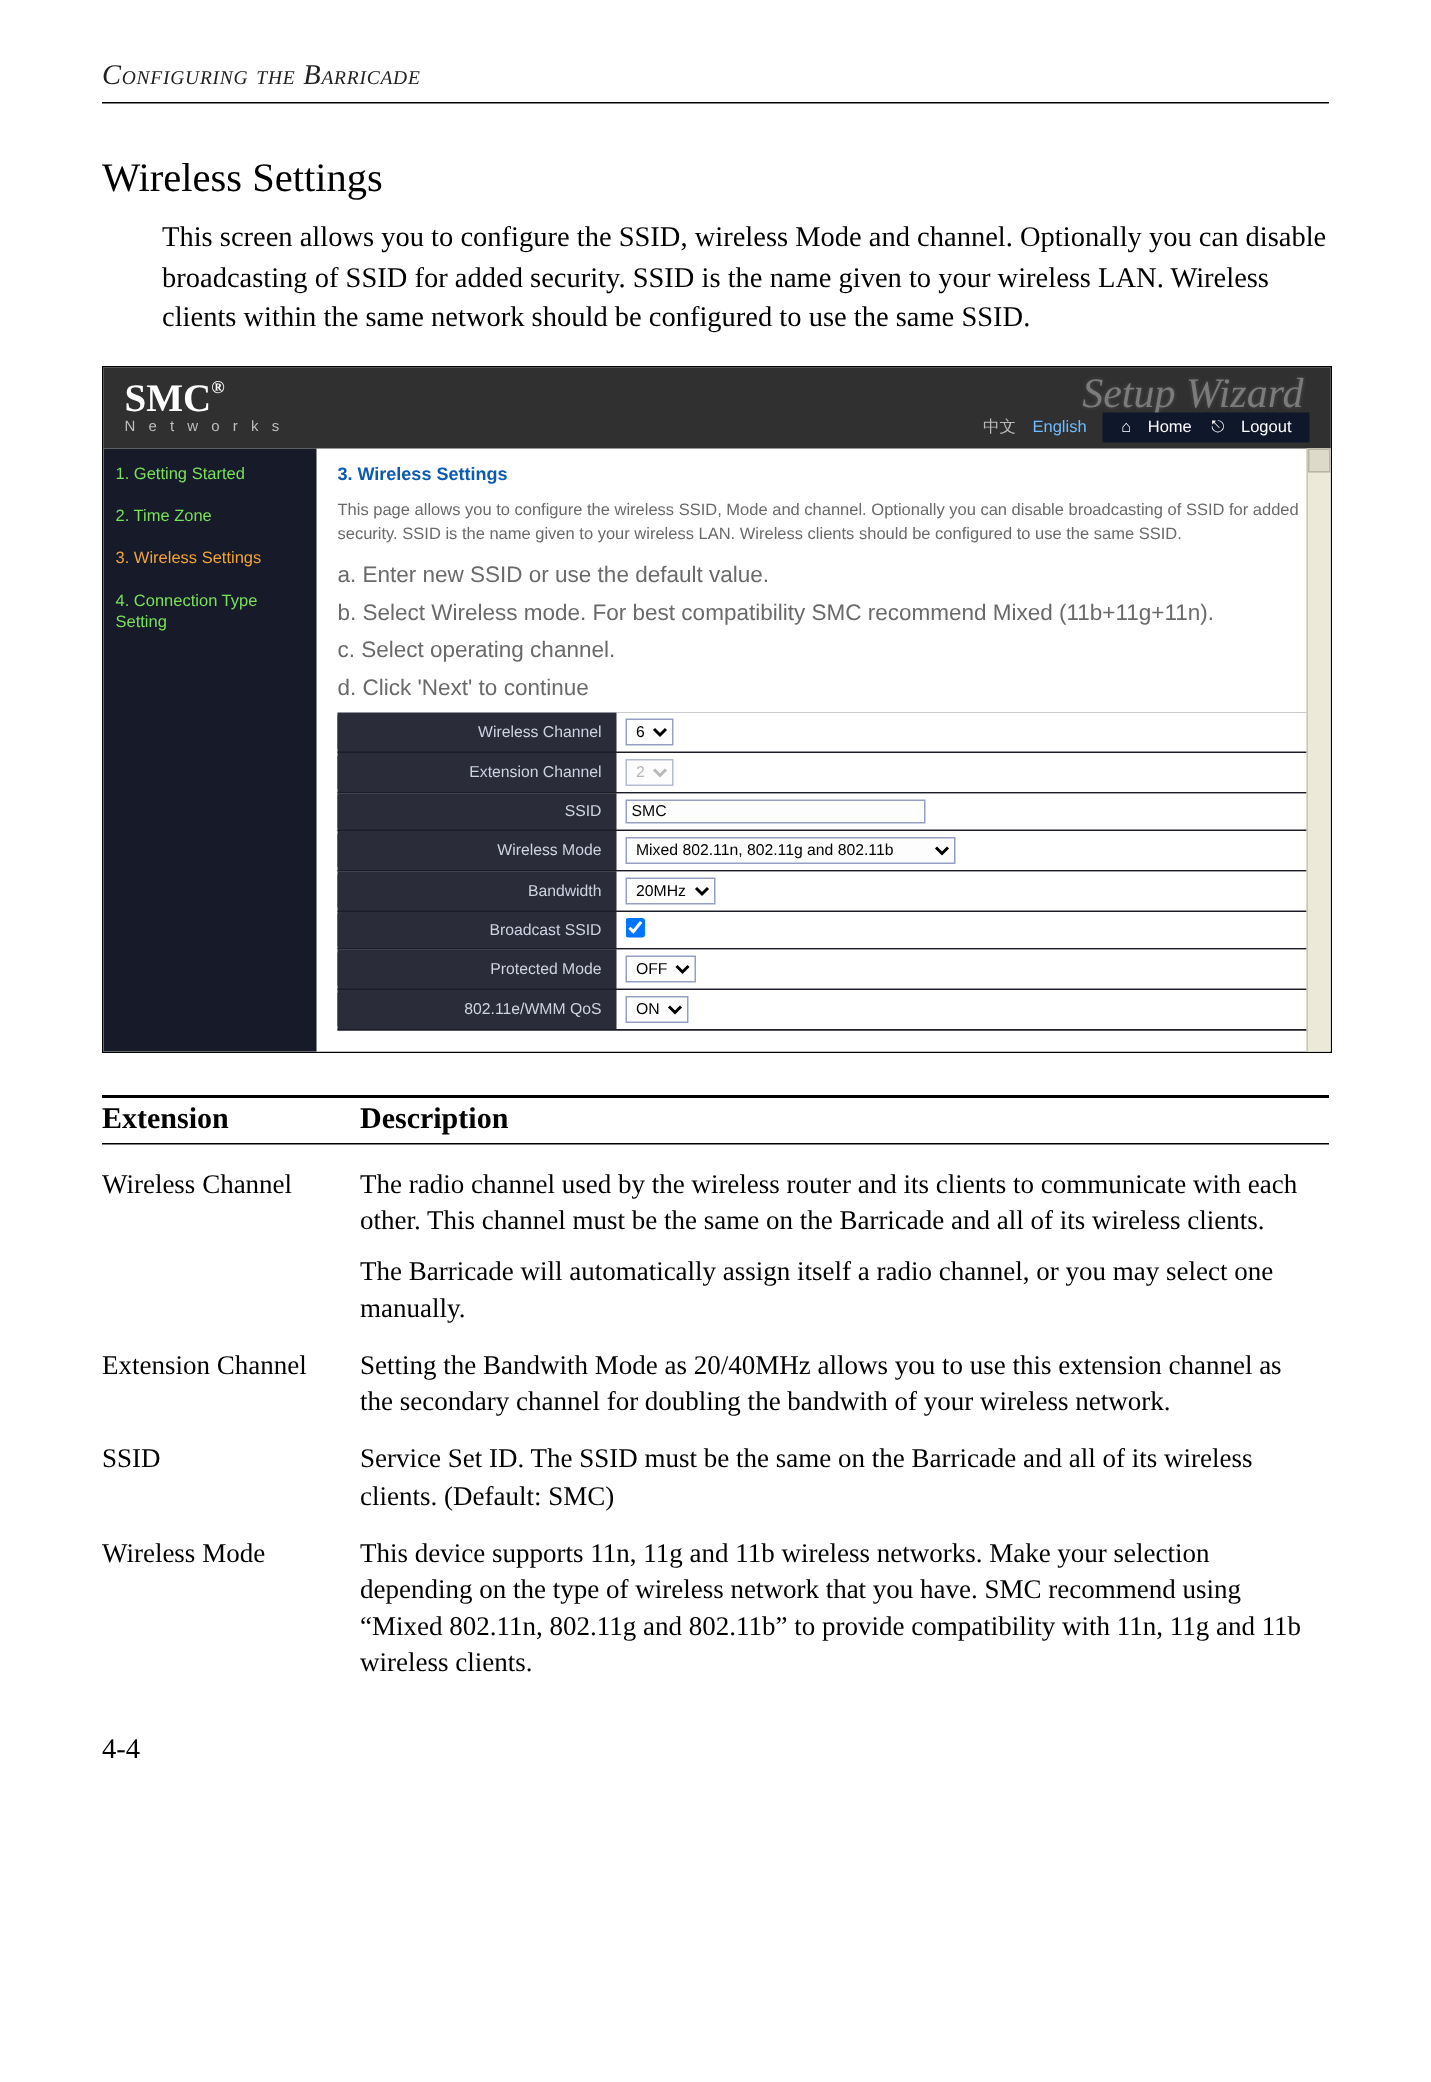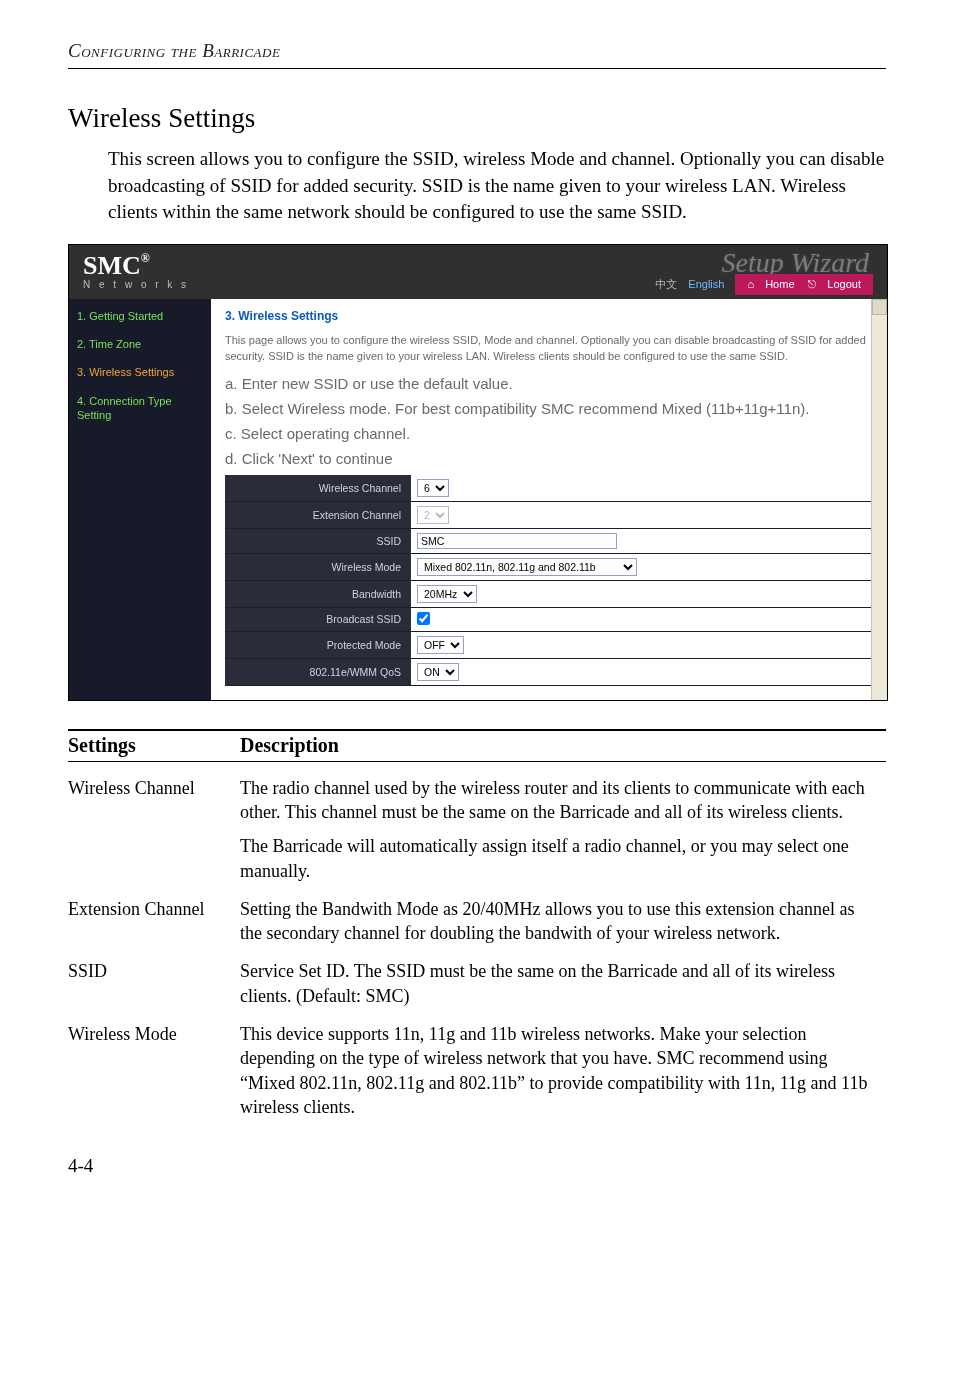--- a/index.html
+++ b/index.html
@@ -84,21 +84,21 @@
     right: 10px;
     bottom: 4px;
     font-size: 11px;
   }
   .lang-bar span { margin: 0 4px; }
   .lang-zh { color: #bbb; }
   .lang-en { color: #6fbcff; }
   .home-link, .logout-link { color: #fff; margin-left: 6px; }
   .home-box {
     display: inline-block;
-    background: #be185d;
+    background: #0f172a;
     padding: 4px 8px;
     margin-left: 10px;
   }
 
   .shot-body { display: flex; background: #fff; }
   .shot-sidebar {
     width: 142px;
     background: #171a29;
     padding: 10px 8px 40px 8px;
     font-size: 11px;
@@ -259,21 +259,21 @@
         <div class="btn"></div>
       </div>
     </div>
   </div>
 </div>
 
 <div class="param-top"></div>
 <table class="param-table">
   <tbody>
       <tr>
-    <th>Settings</th>
+    <th>Extension</th>
     <th>Description</th>
   </tr>
   <tr>
         <td colspan="2" style="padding:0;">
           <div class="param-divider"></div>
         </td>
       </tr>
 
   <tr>
     <td class="pname">Wireless Channel</td>

